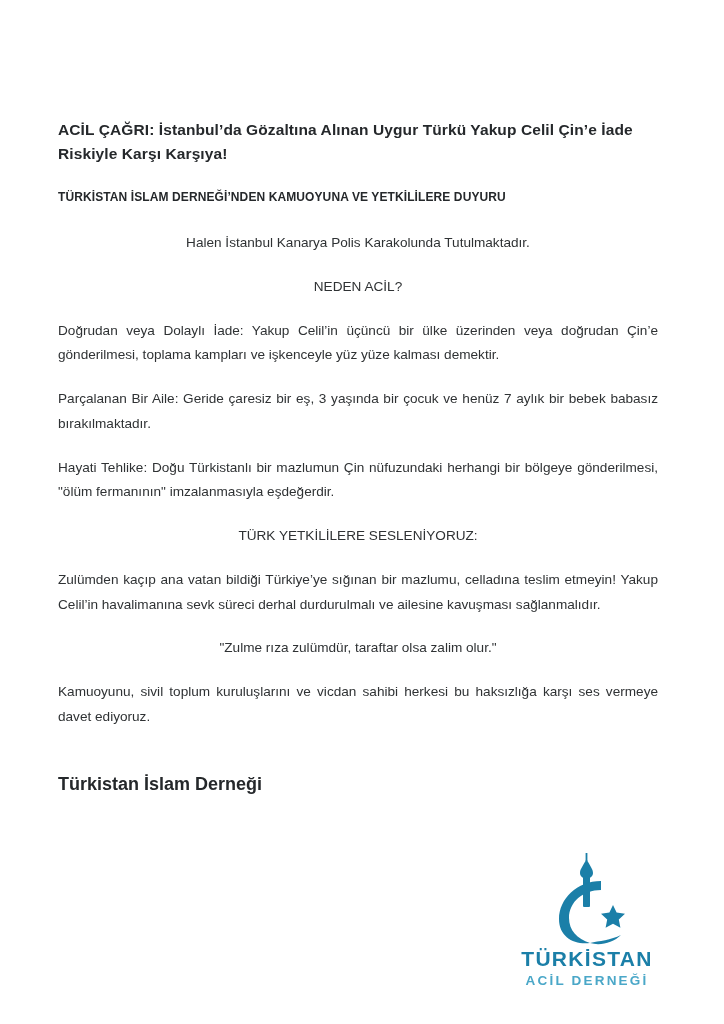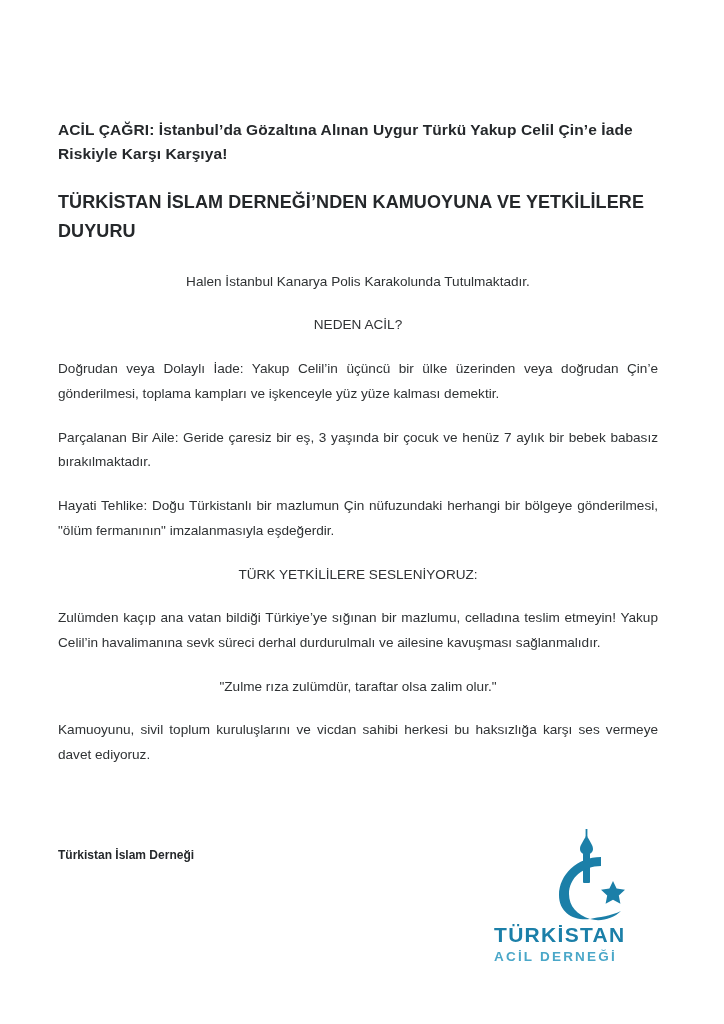--- a/index.html
+++ b/index.html
@@ -31,51 +31,51 @@
   }
   .headline {
     font-size: 15.5px;
     font-weight: bold;
     line-height: 1.55;
     color: #25282b;
     margin: 0 0 22px 0;
     letter-spacing: 0.1px;
   }
   .subhead {
-    font-size: 18px;
+    font-size: 12px;
     font-weight: bold;
     line-height: 1.6;
     color: #25282b;
     margin: 0 0 24px 0;
     letter-spacing: 0.1px;
   }
   p.body {
     font-size: 13.6px;
     line-height: 1.82;
     color: #2f3234;
     margin: 0 0 19px 0;
     text-align: justify;
     text-justify: inter-word;
   }
   p.body.nojust {
     text-align: center;
   }
   .signature {
-    font-size: 12px;
+    font-size: 18px;
     font-weight: bold;
     color: #25282b;
-    margin-top: 80px;
+    margin-top: 44px;
   }
   
   .logo {
     position: absolute;
     right: 44px;
-    bottom: 60px;
+    bottom: 36px;
     width: 186px;
-    text-align: left;
+    text-align: center;
     color: #1b7fa8;
   }
   .logo-mark {
     position: relative;
     height: 92px;
     width: 100%;
   }
   .logo-mark svg {
     display: block;
     margin: 0 auto;

